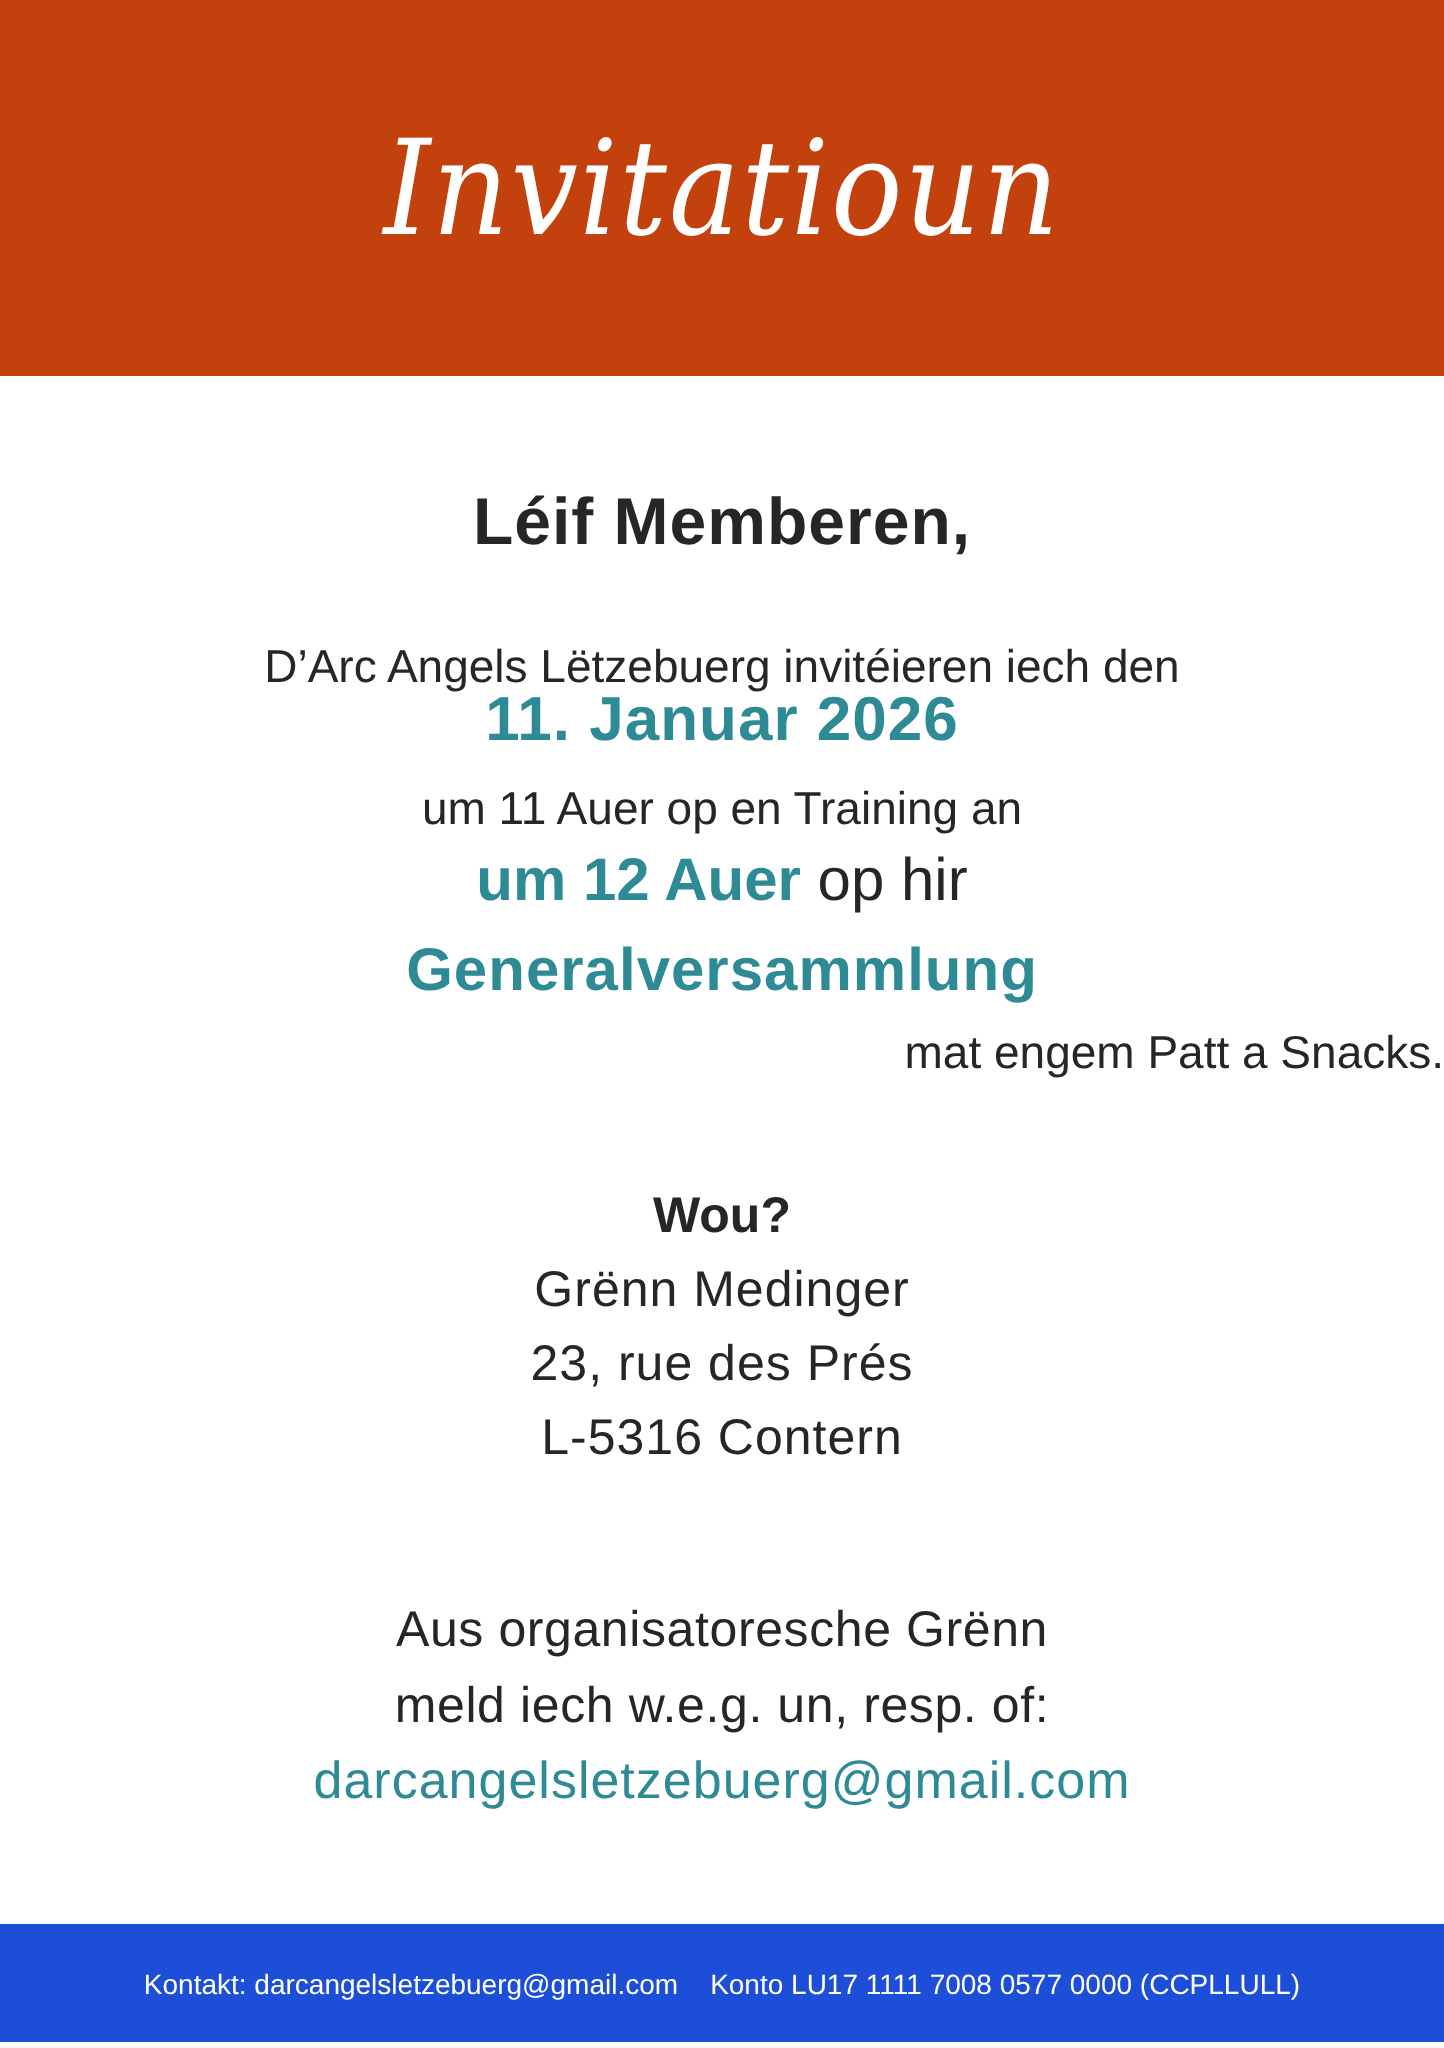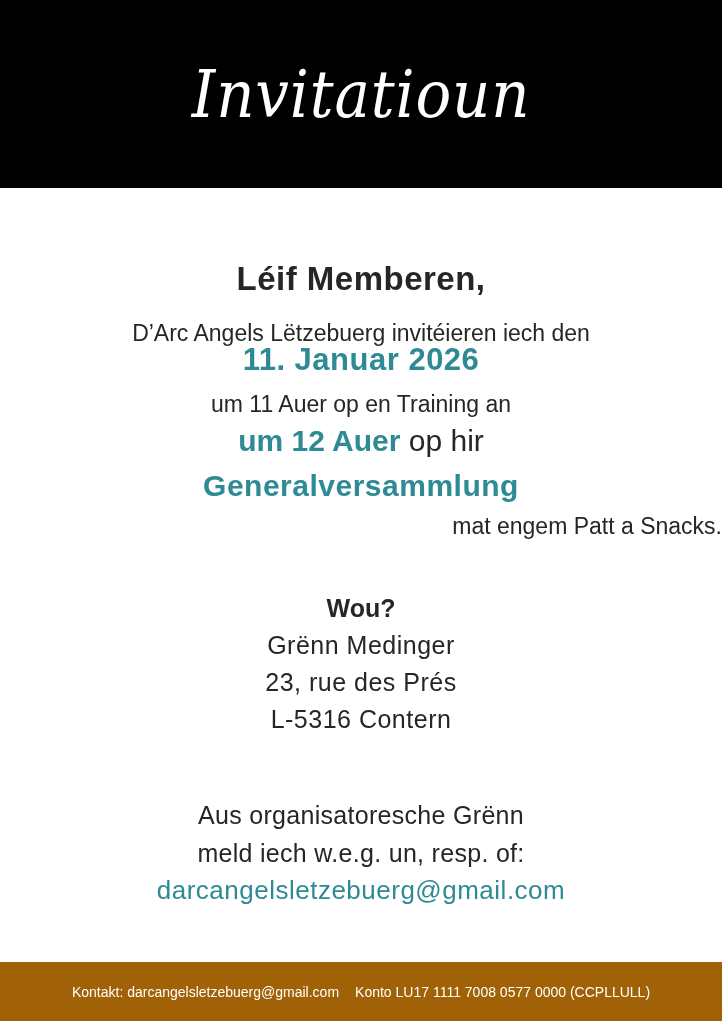--- a/index.html
+++ b/index.html
@@ -2,51 +2,51 @@
 <html><head>
 <meta charset="utf-8">
 <style>
   html, body { margin: 0; padding: 0; }
   body {
     width: 722px; height: 1024px; background: #ffffff; position: relative; overflow: hidden;
     font-family: "Liberation Sans", "DejaVu Sans", sans-serif; color: #262626;
   }
   .header {
     position: absolute; left: 0; top: 0; width: 722px; height: 188px;
-    background: #000000;
+    background: #c2410c;
     display: flex; align-items: center; justify-content: center;
   }
   .header h1 {
     margin: 0; color: #ffffff; font-family: "DejaVu Serif", "Liberation Serif", serif;
     font-style: italic; font-weight: normal; font-size: 66px; letter-spacing: 1px;
     transform: scaleX(0.9);
   }
   .content {
     position: absolute; left: 0; top: 188px; width: 722px; text-align: center;
   }
   .line { position: absolute; left: 0; width: 722px; text-align: center; white-space: nowrap; }
-  .greeting { top: 72px; font-size: 33px; font-weight: bold; color: #262626; letter-spacing: 0.5px; }
+  .greeting { top: 54px; font-size: 33px; font-weight: bold; color: #262626; letter-spacing: 0.5px; }
   .intro { top: 120px; font-size: 23px; margin-top: 12px; }
   .date { top: 154px; font-size: 31px; font-weight: bold; color: #2E8A94; letter-spacing: 0.5px; }
   .training { top: 203px; font-size: 23px; }
   .time2 { top: 236px; font-size: 30px; }
   .time2 .accent { font-weight: bold; color: #2E8A94; }
   .gv { top: 281px; font-size: 30px; font-weight: bold; color: #2E8A94; letter-spacing: 0.5px; }
   .snacks { top: 325px; font-size: 23px; text-align: right; }
   .where-h { top: 406px; font-size: 25px; font-weight: bold; }
   .addr1 { top: 443px; font-size: 25px; letter-spacing: 0.5px; }
   .addr2 { top: 480px; font-size: 25px; letter-spacing: 0.5px; }
   .addr3 { top: 517px; font-size: 25px; letter-spacing: 0.5px; }
   .reg1 { top: 613px; font-size: 25px; letter-spacing: 0.3px; }
   .reg2 { top: 651px; font-size: 25px; letter-spacing: 0.3px; }
   .reg3 { top: 687px; font-size: 26px; font-weight: normal; color: #2E8A94; letter-spacing: 0.5px; }
   .reg3 a { color: inherit; text-decoration: none; }
   .footer {
     position: absolute; left: 0; top: 962px; width: 722px; height: 59px;
-    background: #a16207; color: #ffffff; font-size: 14px;
+    background: #1d4ed8; color: #ffffff; font-size: 14px;
     display: flex; align-items: center; justify-content: center; gap: 16px;
     white-space: nowrap;
   }
   .footer-strip { position: absolute; left:0; top:1021px; width:722px; height:3px; background:#ffffff; }
 </style>
 </head>
 <body>
 
 <div class="header">
   <h1>Invitatioun</h1>

